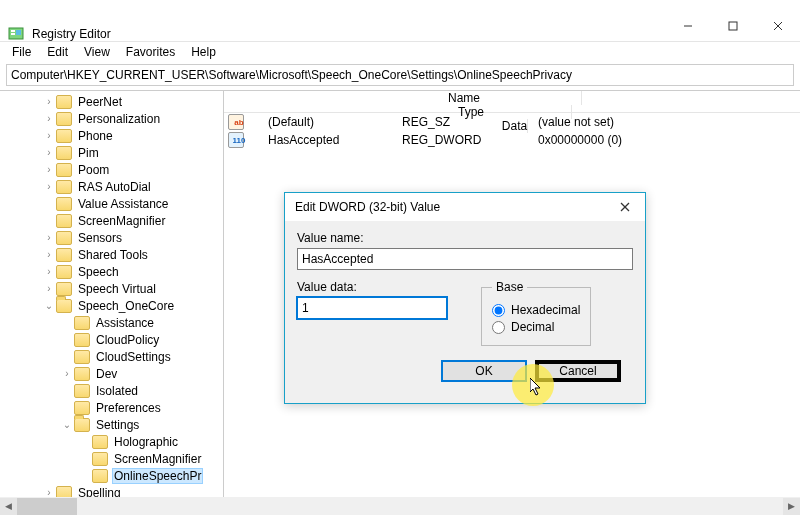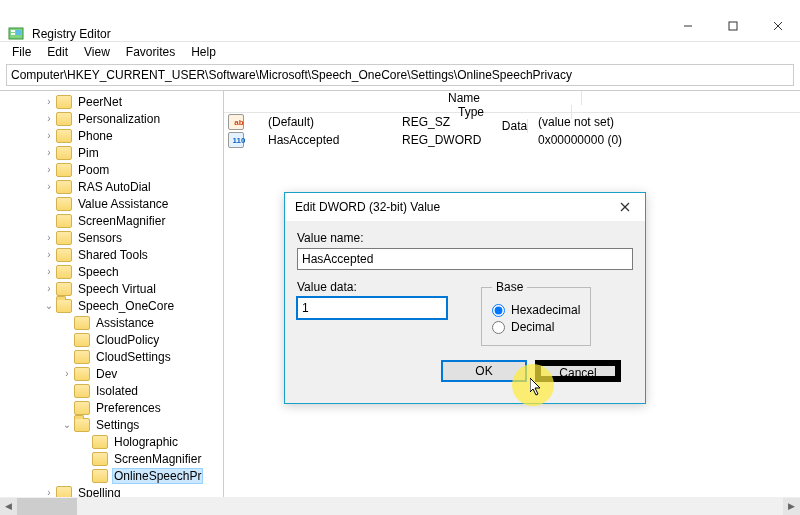--- a/index.html
+++ b/index.html
@@ -62,21 +62,21 @@
 .dialog label { font-size: 12px; display: block; margin-bottom: 3px; }
 .dialog input[type="text"] { width: 100%; height: 22px; border: 1px solid #7a7a7a; padding: 0 4px; font-size: 12px; background: #fff; }
 .dialog .row2 { display: flex; margin-top: 10px; gap: 34px; }
 .dialog .vdata { width: 150px; }
 .dialog .vdata input { width: 150px; border: 1px solid #0078d7; outline: 1px solid #0078d7; }
 .dialog fieldset { border: 1px solid #bbb; padding: 6px 10px 8px 10px; font-size: 12px; }
 .dialog fieldset legend { padding: 0 4px; }
 .dialog .radio { display: flex; align-items: center; gap: 6px; margin: 3px 0; }
 .dialog .radio input { margin: 0; }
 .dialog .buttons { display: flex; justify-content: flex-end; gap: 8px; padding: 14px 12px 0 0; }
-.dialog button { width: 86px; height: 22px; background: #e1e1e1; border: 6px solid #000000; font-size: 12px; }
+.dialog button { width: 86px; height: 22px; background: #e1e1e1; border: 4px solid #000000; font-size: 12px; }
 .dialog button.primary { border: 2px solid #0078d7; }
 
 
 .cursor-highlight { position: absolute; left: 512px; top: 364px; width: 42px; height: 42px; background: rgba(255,235,59,.7); border-radius: 50%; pointer-events: none; }
 .cursor { position: absolute; left: 530px; top: 378px; width: 14px; height: 20px; pointer-events: none; }
 
 svg { display: block; }
 </style>
 </head>
 <body>

